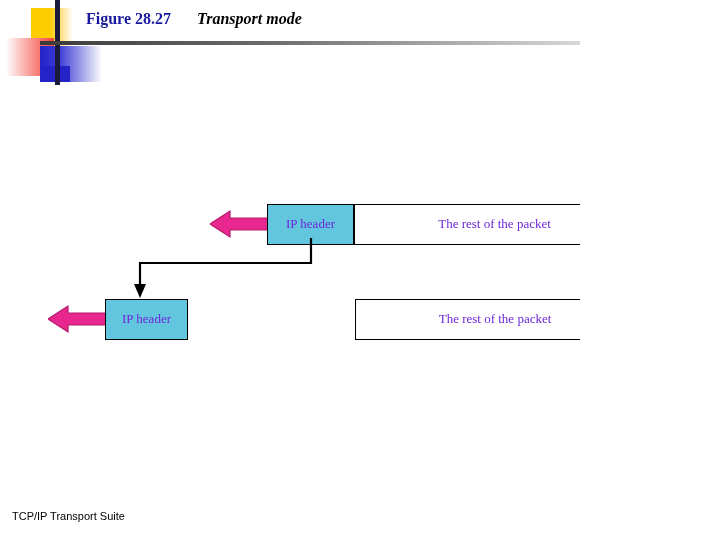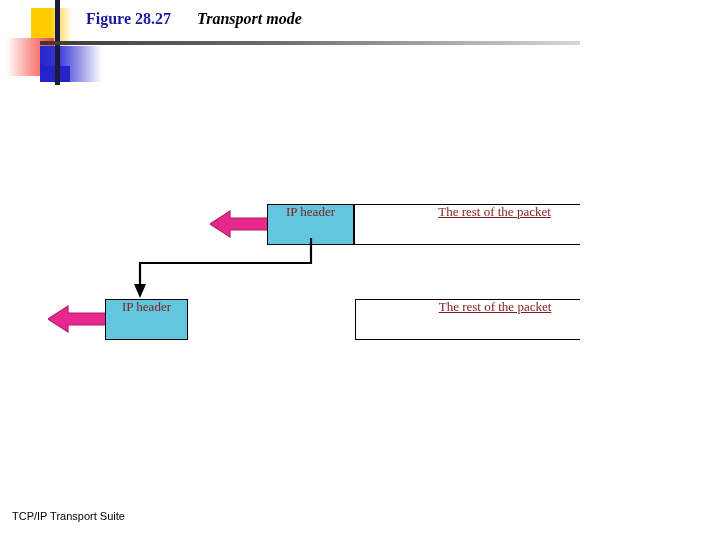--- a/index.html
+++ b/index.html
@@ -85,30 +85,30 @@
     margin-left: 22px;
   }
 
   
   .pkt-box {
     position: absolute;
     box-sizing: border-box;
     border: 1.4px solid #000000;
     font-family: "Liberation Serif", serif;
     font-size: 13px;
-    color: #7f1d1d;
+    color: #6d28d9;
     display: flex;
-    align-items: flex-start;
+    align-items: center;
     justify-content: center;
     text-align: center;
     line-height: 1.1;
   }
   .fill-cyan  { background: #62C6DE; }
   .fill-pink  { background: #FBD0E3; }
-  .fill-white { background: #FFFFFF; text-decoration: underline; }
+  .fill-white { background: #FFFFFF; }
 
   
   .arrow {
     position: absolute;
     height: 30px;
   }
   .arrow svg { display: block; }
 
   
   .connector {

